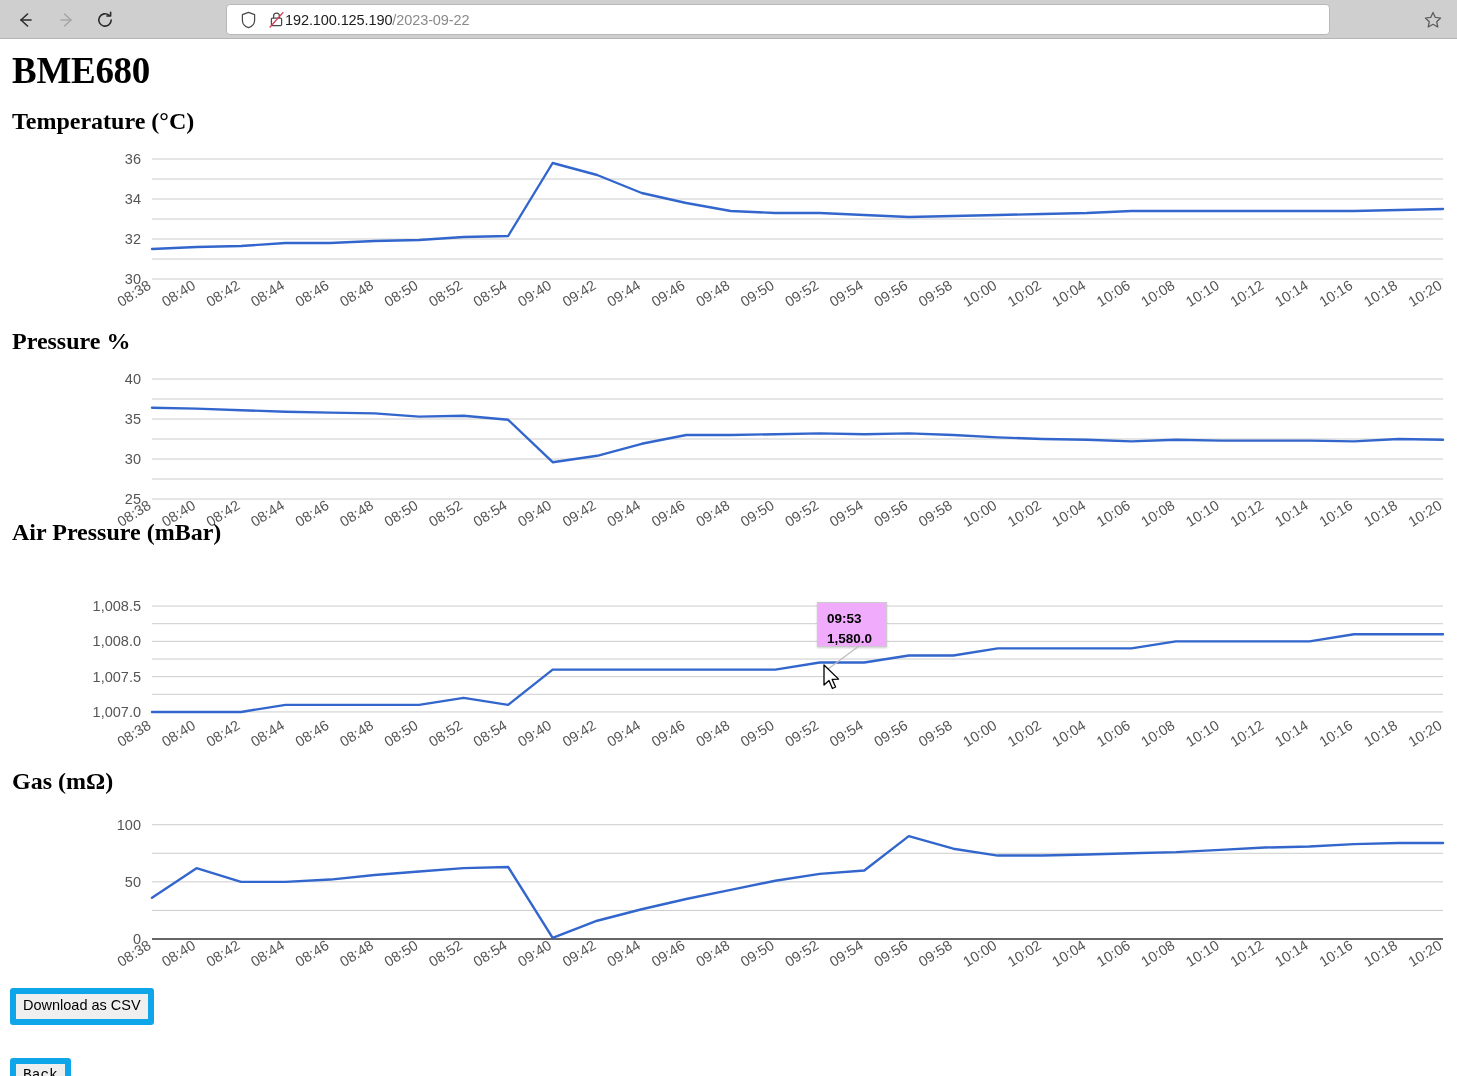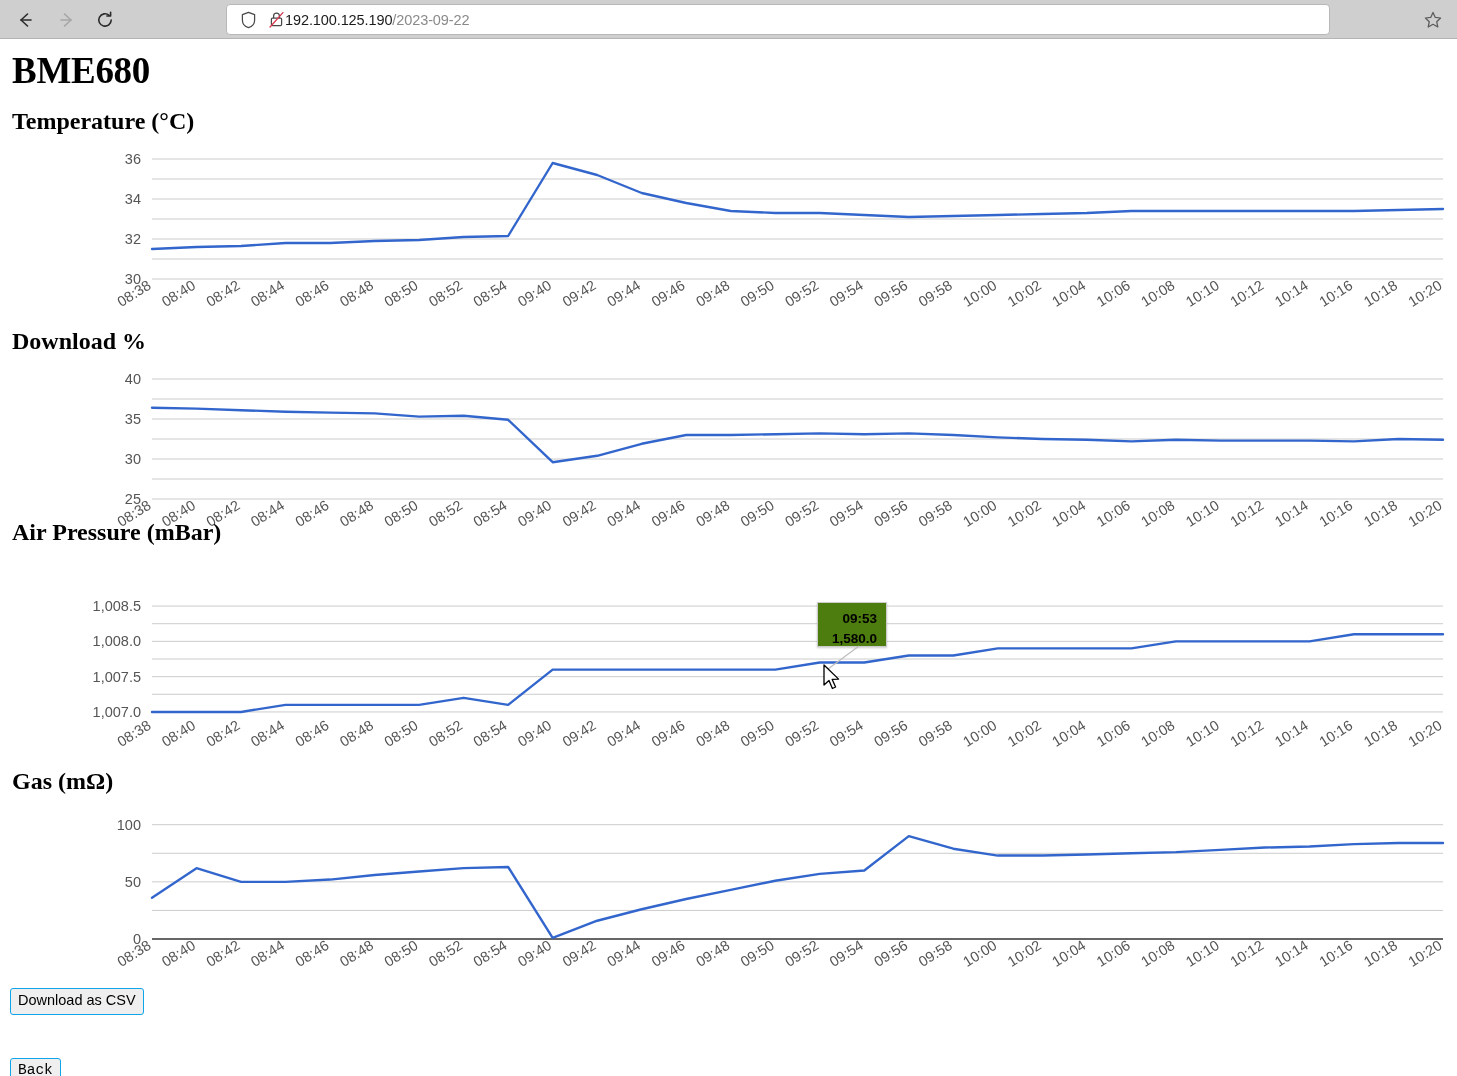--- a/index.html
+++ b/index.html
@@ -69,48 +69,47 @@
     font-size: 24px;
     color: #000000;
   }
 
   .chart-block { position: absolute; left: 0; width: 1457px; }
   .chart-svg { display: block; }
 
   .btn {
     position: absolute; left: 10px;
     background: #efefef;
-    border: 1px solid #0ea5e9;
+    border: 6px solid #0ea5e9;
     border-radius: 3px;
     font-family: "Liberation Sans", sans-serif;
     font-size: 14.5px;
     color: #000000;
     padding: 4px 7px 5px 7px;
     line-height: 1.1;
     cursor: default;
   }
   #download-csv-button { top: 949px; }
   #back-button { top: 1019px; font-family: Liberation Mono, monospace; }
 
   
   #pressure-tooltip {
     position: absolute;
     left: 817px; top: 563px;
     width: 70px; height: 45px;
-    background: #4d7c0f;
+    background: #f0abfc;
     border: 1px solid #cccccc;
     box-shadow: 0 1px 2px rgba(0,0,0,0.20);
     padding: 6px 9px 5px 9px;
     font-family: "Liberation Sans", sans-serif;
     font-size: 13.5px;
     font-weight: bold;
     color: #000000;
     line-height: 1.45;
     white-space: nowrap;
-    text-align: right;
   }
   #tooltip-leader {
     position: absolute; left: 826px; top: 606px;
     width: 34px; height: 26px;
   }
   #mouse-cursor {
     position: absolute; left: 822px; top: 625px;
     width: 20px; height: 28px;
   }
 </style>
@@ -210,21 +209,21 @@
         <text x="0" y="0" fill="#555555" font-size="14.5" font-family="&quot;Liberation Sans&quot;, sans-serif" text-anchor="end" transform="translate(1220.4137931034484,139) rotate(-32)">10:10</text>
         <text x="0" y="0" fill="#555555" font-size="14.5" font-family="&quot;Liberation Sans&quot;, sans-serif" text-anchor="end" transform="translate(1264.9310344827586,139) rotate(-32)">10:12</text>
         <text x="0" y="0" fill="#555555" font-size="14.5" font-family="&quot;Liberation Sans&quot;, sans-serif" text-anchor="end" transform="translate(1309.448275862069,139) rotate(-32)">10:14</text>
         <text x="0" y="0" fill="#555555" font-size="14.5" font-family="&quot;Liberation Sans&quot;, sans-serif" text-anchor="end" transform="translate(1353.9655172413793,139) rotate(-32)">10:16</text>
         <text x="0" y="0" fill="#555555" font-size="14.5" font-family="&quot;Liberation Sans&quot;, sans-serif" text-anchor="end" transform="translate(1398.4827586206898,139) rotate(-32)">10:18</text>
         <text x="0" y="0" fill="#555555" font-size="14.5" font-family="&quot;Liberation Sans&quot;, sans-serif" text-anchor="end" transform="translate(1443,139) rotate(-32)">10:20</text>
         <path d="M152 100 L196.51724137931035 97.99999999999997 L241.0344827586207 97.00000000000003 L285.55172413793105 93.99999999999999 L330.0689655172414 93.99999999999999 L374.58620689655174 92.00000000000003 L419.1034482758621 91.00000000000001 L463.62068965517244 87.99999999999997 L508.13793103448273 87.00000000000003 L552.655172413793 14.000000000000057 L597.1724137931035 25.999999999999943 L641.6896551724137 44.00000000000006 L686.2068965517242 54.00000000000006 L730.7241379310345 62.00000000000003 L775.2413793103449 64.00000000000006 L819.7586206896551 64.00000000000006 L864.2758620689655 65.99999999999994 L908.7931034482758 67.99999999999997 L953.3103448275862 67.00000000000003 L997.8275862068965 65.99999999999994 L1042.344827586207 65 L1086.8620689655172 64.00000000000006 L1131.3793103448274 62.00000000000003 L1175.896551724138 62.00000000000003 L1220.4137931034484 62.00000000000003 L1264.9310344827586 62.00000000000003 L1309.448275862069 62.00000000000003 L1353.9655172413793 62.00000000000003 L1398.4827586206898 60.99999999999994 L1443 60" fill="none" stroke="#3366cc" stroke-width="2.4" stroke-linejoin="round" stroke-linecap="round"></path>
       </svg>
     </div>
 
-  <div class="section-heading" style="top:289px;">Download %</div>
+  <div class="section-heading" style="top:289px;">Pressure %</div>
   <div class="chart-block" id="chart-humidity" style="top:330px;">
       <svg width="1457" height="180" viewBox="0 0 1457 180" class="chart-svg">
         <line x1="152" y1="110" x2="1443" y2="110" stroke="#cccccc" stroke-width="1"></line>
         <line x1="152" y1="70" x2="1443" y2="70" stroke="#cccccc" stroke-width="1"></line>
         <line x1="152" y1="30" x2="1443" y2="30" stroke="#cccccc" stroke-width="1"></line>
         <line x1="152" y1="130" x2="1443" y2="130" stroke="#cccccc" stroke-width="1"></line>
         <text x="141" y="135" text-anchor="end" fill="#555555" font-size="14.5" font-family="&quot;Liberation Sans&quot;, sans-serif">25</text>
         <line x1="152" y1="90" x2="1443" y2="90" stroke="#cccccc" stroke-width="1"></line>
         <text x="141" y="95" text-anchor="end" fill="#555555" font-size="14.5" font-family="&quot;Liberation Sans&quot;, sans-serif">30</text>
         <line x1="152" y1="50" x2="1443" y2="50" stroke="#cccccc" stroke-width="1"></line>

